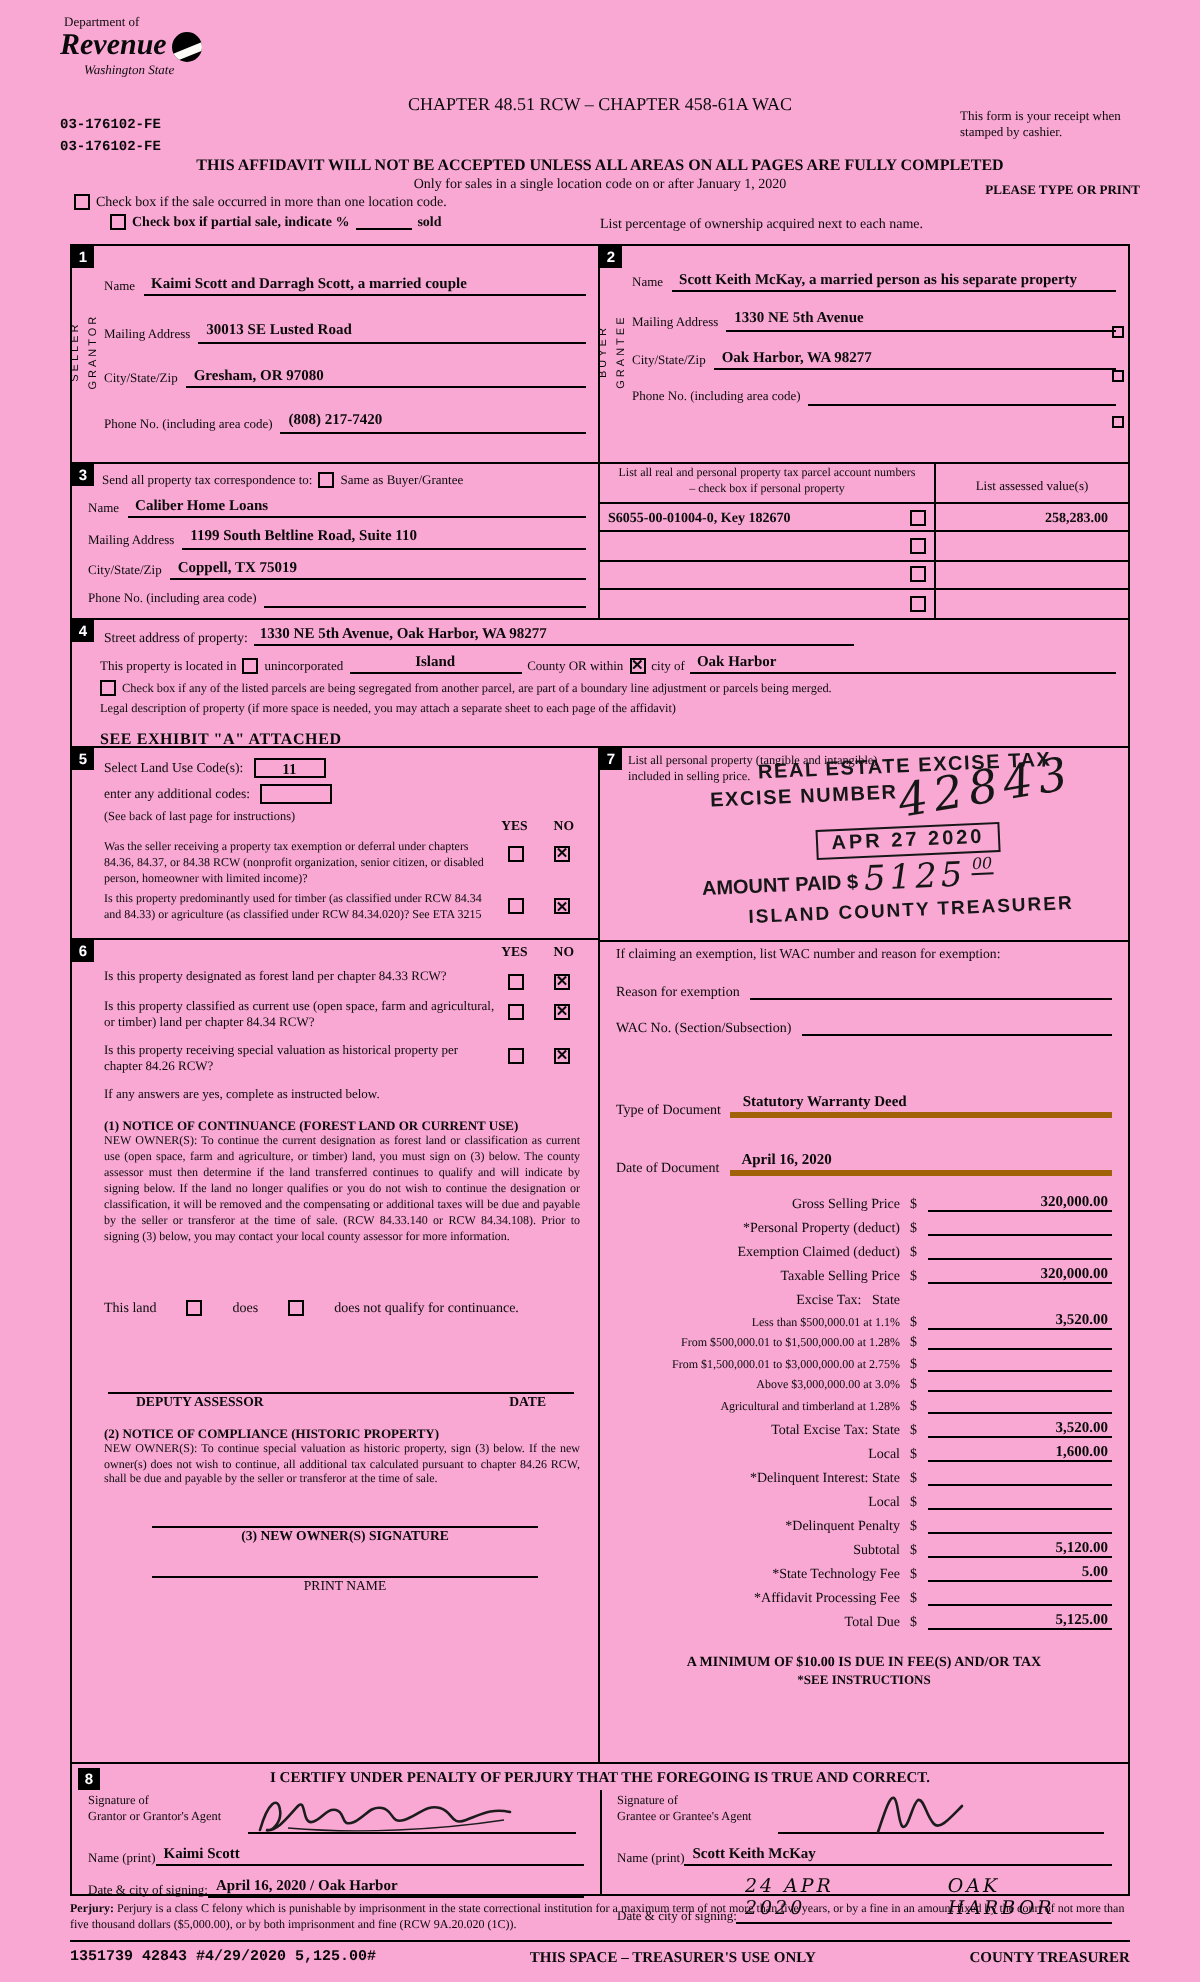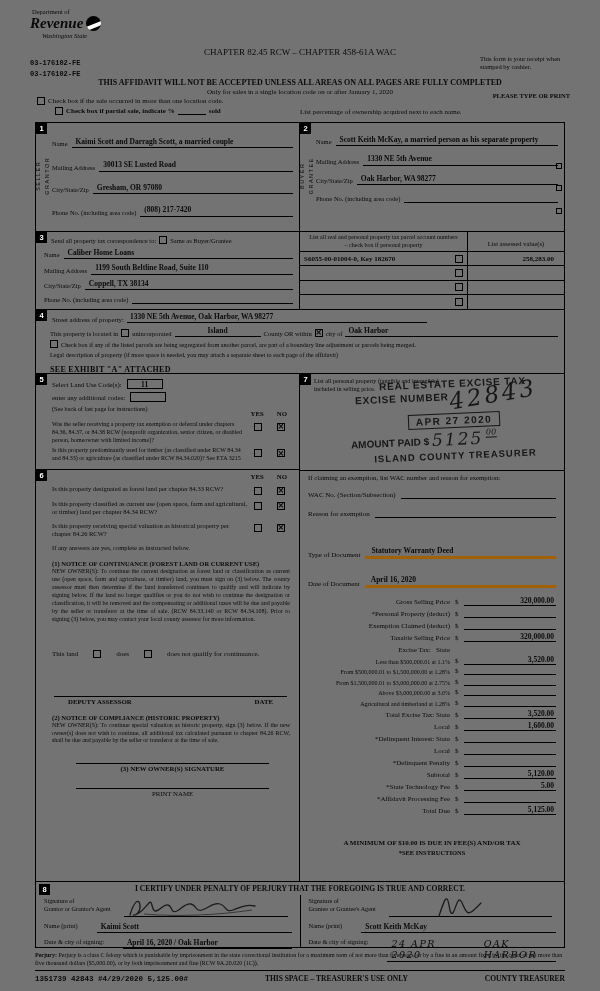--- a/index.html
+++ b/index.html
@@ -1,17 +1,17 @@
 <!DOCTYPE html>
 <html><head>
 <meta charset="utf-8">
 <style>
 *{margin:0;padding:0;box-sizing:border-box}
 body{background:#d8d8d8;font-family:"Liberation Serif",serif}
-.page{position:relative;width:600px;height:991px;margin:0 auto;background:#737373;color:#0a0a0a;overflow:hidden}
+.page{position:relative;width:600px;height:991px;margin:0 auto;background:#f9a8d4;color:#0a0a0a;overflow:hidden}
 .abs{position:absolute}
 .b{font-weight:bold}
 .ctr{text-align:center}
 .mono{font-family:"Liberation Mono",monospace}
 .badge{position:absolute;width:11px;height:11px;background:#000;color:#fff;font-size:7.5px;font-weight:bold;display:flex;align-items:center;justify-content:center;font-family:"Liberation Sans",sans-serif;z-index:4}
 .cb{display:inline-flex;flex:none;width:8px;height:8px;border:1px solid #000;font-size:7.5px;font-weight:bold;line-height:1;align-items:center;justify-content:center;background:transparent}
 .blank{display:inline-block;border-bottom:1px solid #000;height:8px}
 .logo-circle{width:15px;height:15px;border-radius:50%;background:#000;position:relative;overflow:hidden;display:inline-block;flex:none}
 .logo-circle::after{content:"";position:absolute;left:-3px;top:8px;width:22px;height:4px;background:#fbfaf6;transform:rotate(-22deg)}
 .sec12{position:absolute;left:35px;top:122px;width:530px;height:110px;border:1px solid #000;display:flex}
@@ -72,21 +72,21 @@
 .erow.hdr .edollar{visibility:hidden}
 .erow.hdr .eval{border-bottom:none}
 .sec8{position:absolute;left:35px;top:882px;width:530px;height:66px;border:1px solid #000;border-top:none}
 .certhead{position:relative;text-align:center;font-size:7.5px;font-weight:bold;padding-top:2px;height:13px}
 .sighalves{display:flex;height:52px}
 .sighalf{flex:1;position:relative;padding:2px 8px 0}
 .sighalf.right{border-left:1px solid #000}
 .siglabel{font-size:6.2px;line-height:1.3;width:84px}
 .sigarea{position:absolute;left:88px;right:12px;top:3px;height:19px;border-bottom:1px solid #000}
 .sigarea svg{position:absolute;bottom:-4px;left:0}
-.nrow{display:flex;gap:19px;margin-top:5px}
+.nrow{display:flex;align-items:flex-end;gap:0;margin-top:5px}
 .nlab{font-size:6.5px;white-space:nowrap}
 .nval{flex:1;border-bottom:1px solid #000;font-size:7.5px;font-weight:bold;padding:0 2px 1px 4px;min-height:9px}
 .hand{font-family:"DejaVu Serif",serif;font-style:italic;font-weight:400;font-size:9.5px;letter-spacing:1.5px}
 .perjury{position:absolute;left:35px;top:951px;width:530px;font-size:6px;line-height:1.4}
 .footer{position:absolute;left:35px;top:970px;width:530px;border-top:1px solid #000;display:flex;justify-content:space-between;align-items:center;padding-top:3px}
 </style>
 </head>
 <body>
 
 <div class="page">
@@ -99,21 +99,21 @@
     </div>
     <div style="font-size:6.5px;font-style:italic;margin-left:12px">Washington State</div>
   </div>
 
   <div class="abs mono b" style="left:30px;top:58px;font-size:7px;line-height:1.5">
     <div>03-176102-FE</div>
     <div>03-176102-FE</div>
   </div>
 
   <div class="abs ctr" style="left:130px;top:45px;width:340px">
-    <div style="font-size:9px;margin-top:2px">CHAPTER 82.45 RCW – CHAPTER 458-61A WAC</div>
+    <div style="font-size:9px;margin-top:2px">CHAPTER 48.51 RCW – CHAPTER 458-61A WAC</div>
   </div>
 
   <div class="abs" style="right:30px;top:55px;width:90px;font-size:6.5px;line-height:1.3">This form is your receipt when stamped by cashier.</div>
 
   <div class="abs ctr b" style="left:55px;top:78px;width:490px;font-size:8px">THIS AFFIDAVIT WILL NOT BE ACCEPTED UNLESS ALL AREAS ON ALL PAGES ARE FULLY COMPLETED</div>
   <div class="abs ctr" style="left:55px;top:88px;width:490px;font-size:7px">Only for sales in a single location code on or after January 1, 2020</div>
   <div class="abs b" style="right:30px;top:92px;font-size:6.5px">PLEASE TYPE OR PRINT</div>
 
   <div class="abs" style="left:37px;top:97px;display:flex;align-items:center;gap:3px;font-size:7px">
     <span class="cb"></span>
@@ -190,21 +190,21 @@
       <div class="frow" style="margin-top:4px;margin-left:8px">
         <span class="flabel">Name</span>
         <span class="fval">Caliber Home Loans</span>
       </div>
       <div class="frow" style="margin-top:4px;margin-left:8px">
         <span class="flabel">Mailing Address</span>
         <span class="fval">1199 South Beltline Road, Suite 110</span>
       </div>
       <div class="frow" style="margin-top:4px;margin-left:8px">
         <span class="flabel">City/State/Zip</span>
-        <span class="fval">Coppell, TX 38134</span>
+        <span class="fval">Coppell, TX 75019</span>
       </div>
       <div class="frow" style="margin-top:4px;margin-left:8px">
         <span class="flabel">Phone No. (including area code)</span>
         <span class="fval"></span>
       </div>
     </div>
     <div class="parcels">
       <div class="phead">
         <div class="ph1">List all real and personal property tax parcel account numbers – check box if personal property</div>
         <div class="ph2">List assessed value(s)</div>
@@ -360,26 +360,26 @@
           <div class="samt">
             <span>AMOUNT PAID $</span>
             <span class="samount">5125</span>
             <span class="scents">00</span>
           </div>
           <div class="s5">ISLAND COUNTY TREASURER</div>
         </div>
       </div>
       <div class="exempt">
         <div style="font-size:6.8px">If claiming an exemption, list WAC number and reason for exemption:</div>
+        <div class="lrow" style="margin-top:9px">
+          <span>Reason for exemption</span>
+          <span class="ulflex"></span>
+        </div>
         <div class="lrow" style="margin-top:8px">
           <span>WAC No. (Section/Subsection)</span>
-          <span class="ulflex"></span>
-        </div>
-        <div class="lrow" style="margin-top:9px">
-          <span>Reason for exemption</span>
           <span class="ulflex"></span>
         </div>
       </div>
       <div style="padding:0 8px;margin-top:28px">
         <div class="lrow">
           <span>Type of Document</span>
           <span class="dval">Statutory Warranty Deed</span>
         </div>
         <div class="lrow" style="margin-top:16px">
           <span>Date of Document</span>
@@ -476,21 +476,21 @@
             <span class="elabel">*Affidavit Processing Fee</span>
             <span class="edollar">$</span>
             <span class="eval"></span>
           </div>
         <div class="erow">
             <span class="elabel">Total Due</span>
             <span class="edollar">$</span>
             <span class="eval">5,125.00</span>
           </div>
       </div>
-      <div class="ctr b" style="font-size:7px;margin-top:24px">A MINIMUM OF $10.00 IS DUE IN FEE(S) AND/OR TAX</div>
+      <div class="ctr b" style="font-size:7px;margin-top:12px">A MINIMUM OF $10.00 IS DUE IN FEE(S) AND/OR TAX</div>
       <div class="ctr b" style="font-size:6.5px;margin-top:2px">*SEE INSTRUCTIONS</div>
     </div>
   </div>
 
   <div class="sec8">
     <div class="certhead">
       <div class="badge" style="left:3px;top:2px">8</div>
       <span>I CERTIFY UNDER PENALTY OF PERJURY THAT THE FOREGOING IS TRUE AND CORRECT.</span>
     </div>
     <div class="sighalves">

